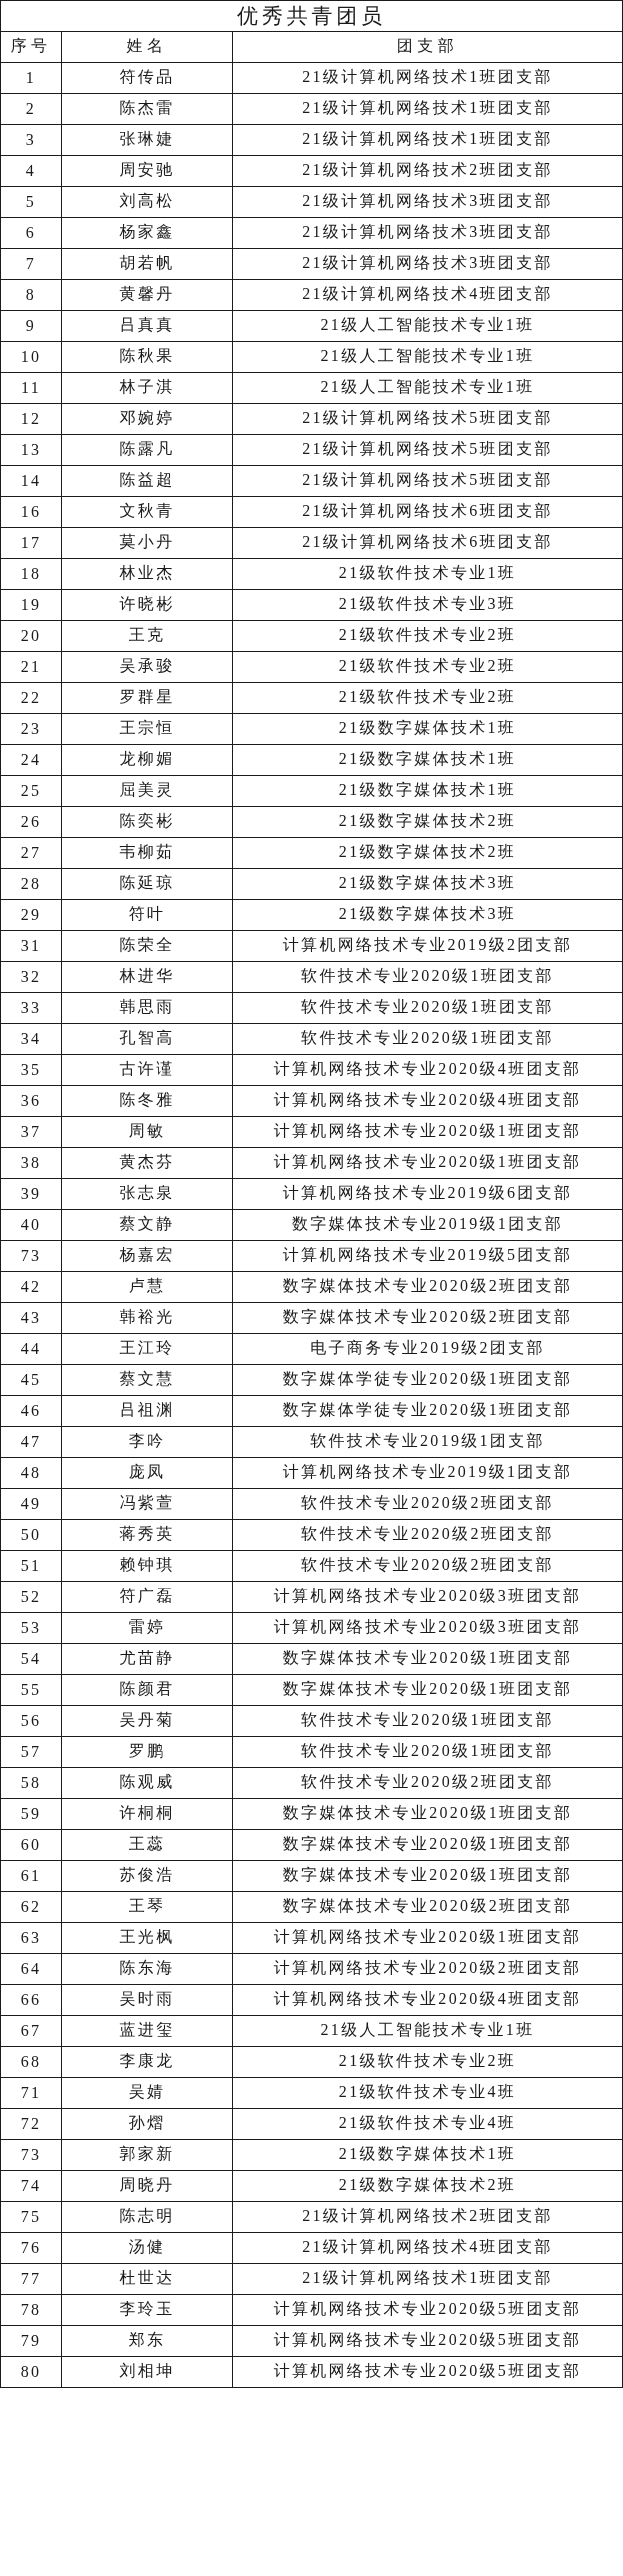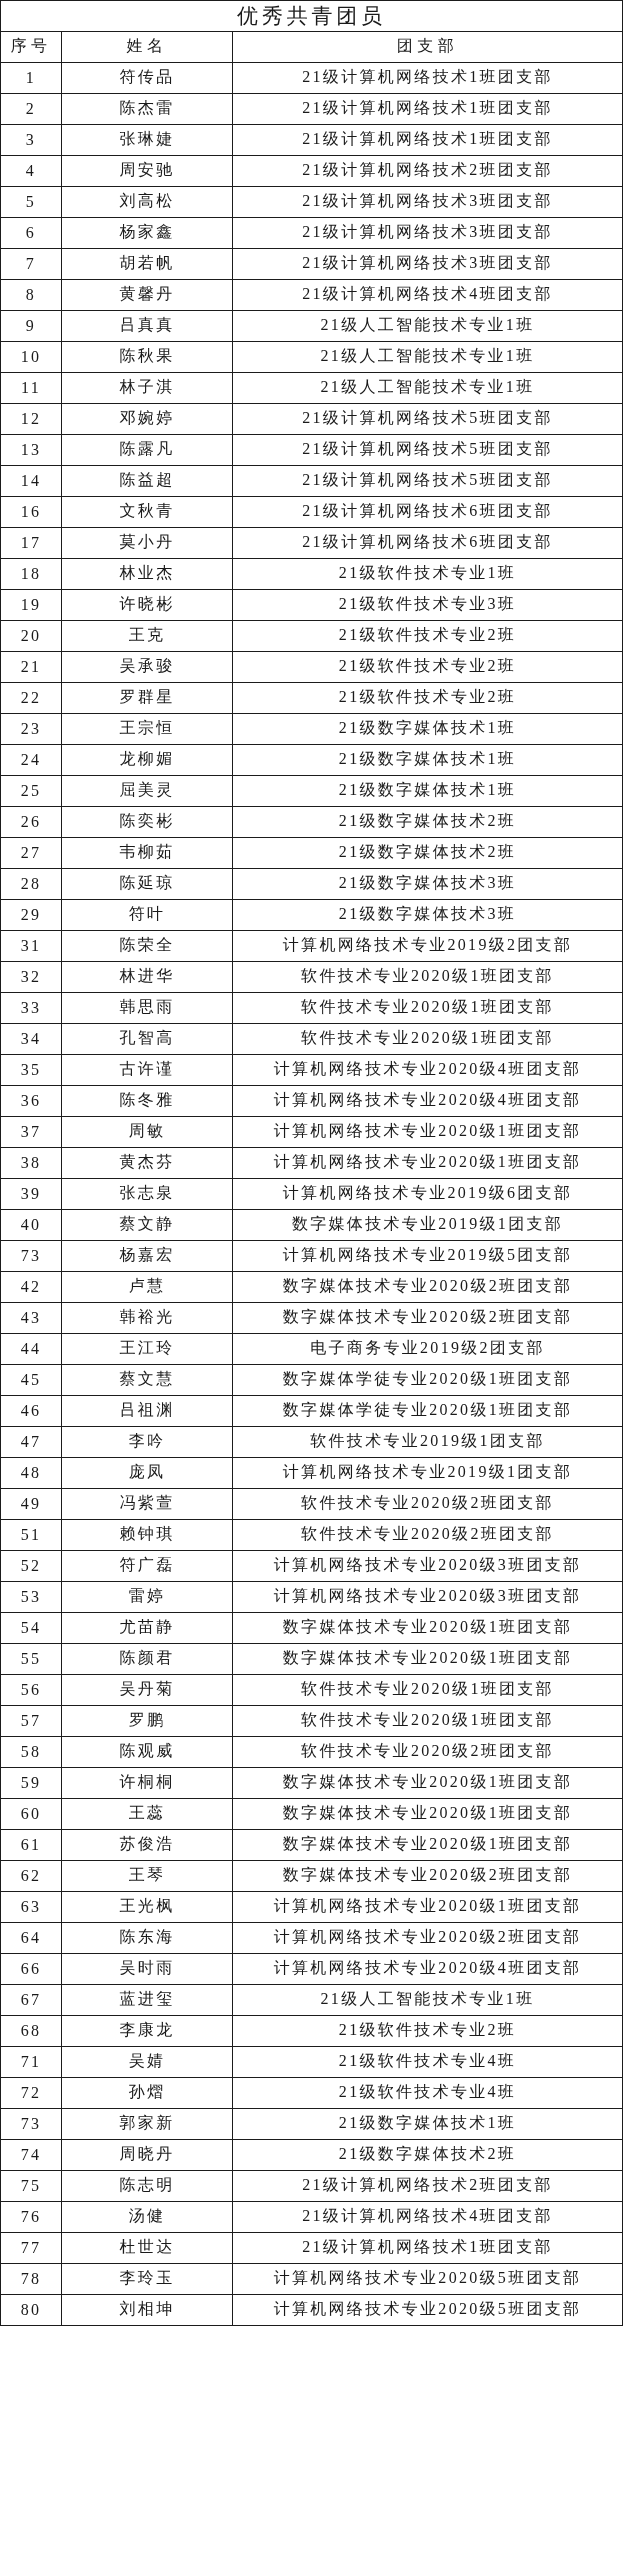--- a/index.html
+++ b/index.html
@@ -300,20 +300,25 @@
           <td>48</td>
           <td>庞凤</td>
           <td class="branch-cell">计算机网络技术专业2019级1团支部</td>
         </tr>
         <tr>
           <td>49</td>
           <td>冯紫萱</td>
           <td class="branch-cell">软件技术专业2020级2班团支部</td>
         </tr>
         <tr>
+          <td>50</td>
+          <td>蒋秀英</td>
+          <td class="branch-cell">软件技术专业2020级2班团支部</td>
+        </tr>
+        <tr>
           <td>51</td>
           <td>赖钟琪</td>
           <td class="branch-cell">软件技术专业2020级2班团支部</td>
         </tr>
         <tr>
           <td>52</td>
           <td>符广磊</td>
           <td class="branch-cell">计算机网络技术专业2020级3班团支部</td>
         </tr>
         <tr>
@@ -422,20 +427,25 @@
           <td class="branch-cell">21级计算机网络技术4班团支部</td>
         </tr>
         <tr>
           <td>77</td>
           <td>杜世达</td>
           <td class="branch-cell">21级计算机网络技术1班团支部</td>
         </tr>
         <tr>
           <td>78</td>
           <td>李玲玉</td>
+          <td class="branch-cell">计算机网络技术专业2020级5班团支部</td>
+        </tr>
+        <tr>
+          <td>79</td>
+          <td>郑东</td>
           <td class="branch-cell">计算机网络技术专业2020级5班团支部</td>
         </tr>
         <tr>
           <td>80</td>
           <td>刘相坤</td>
           <td class="branch-cell">计算机网络技术专业2020级5班团支部</td>
         </tr>
       </tbody>
   </table>
 </div>

